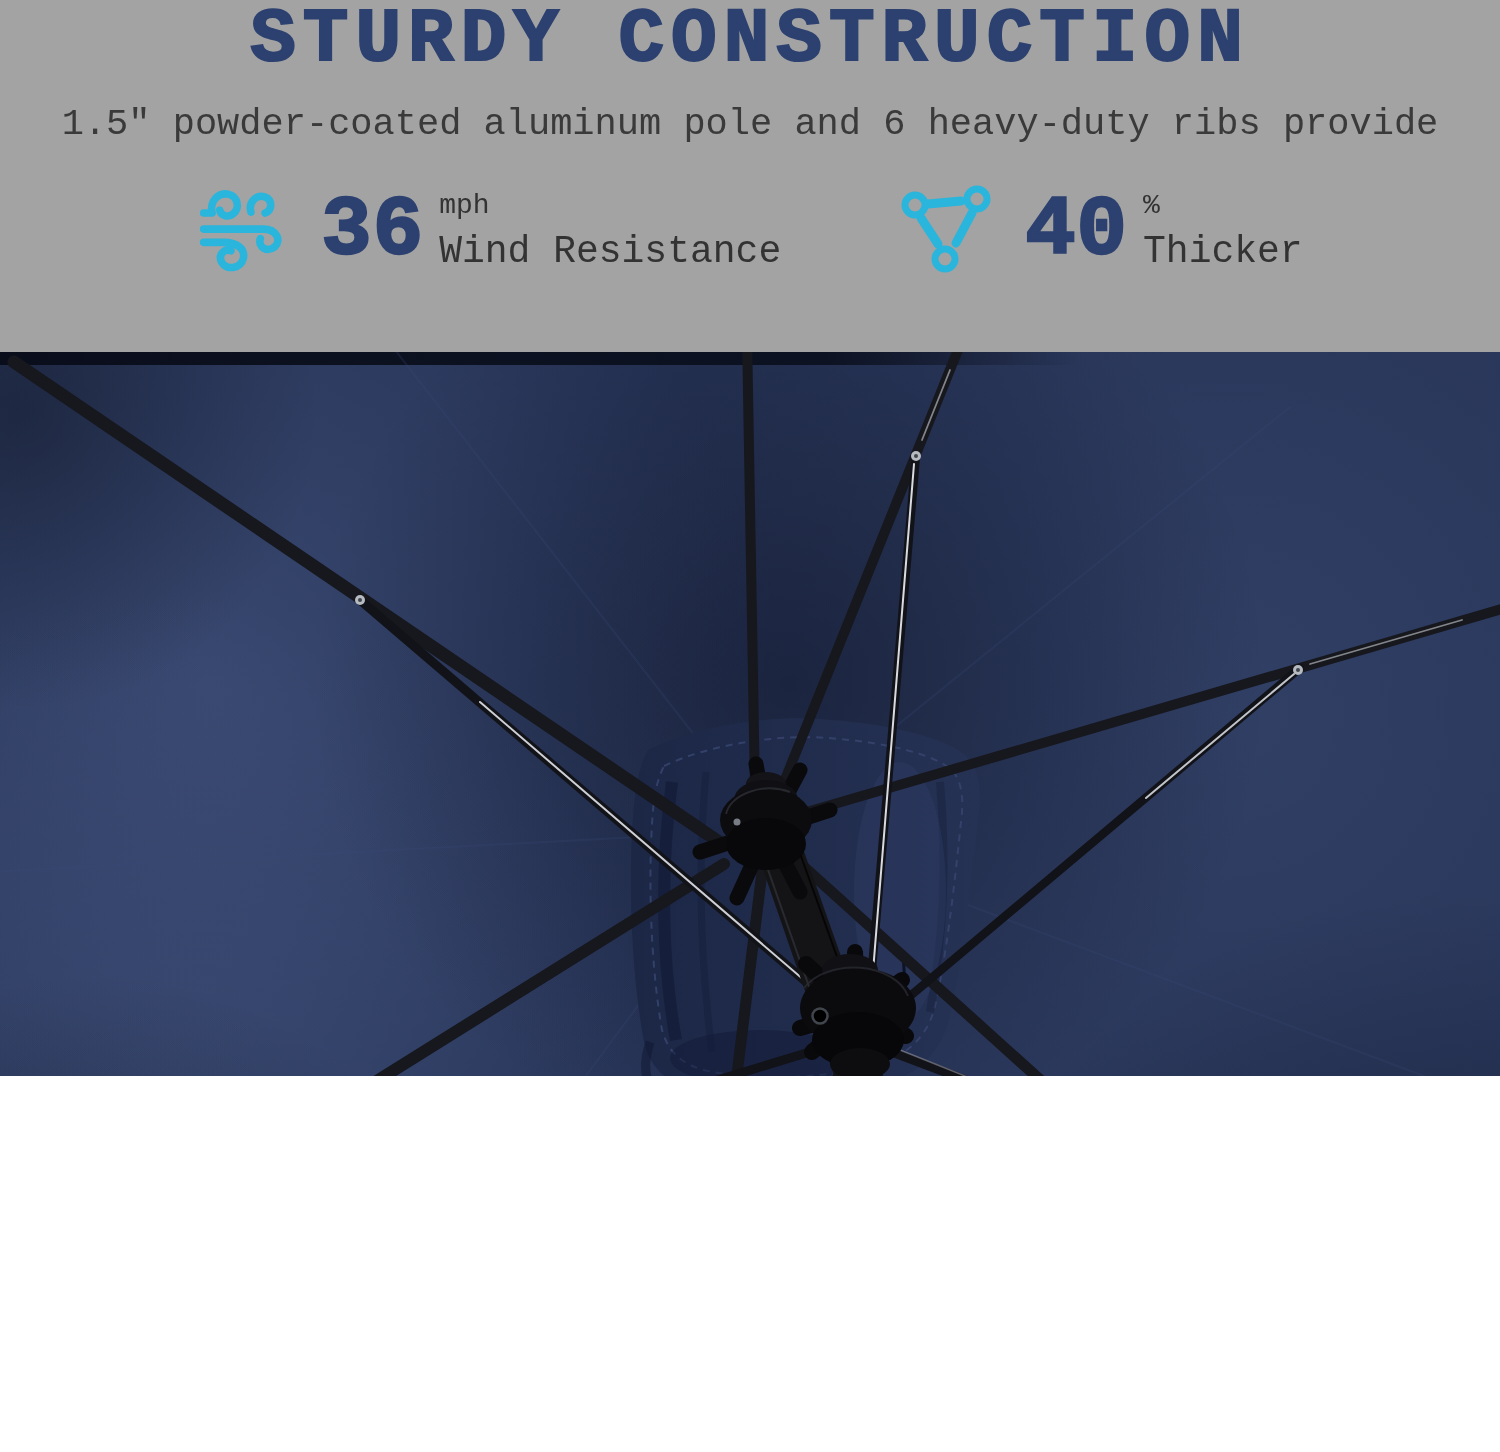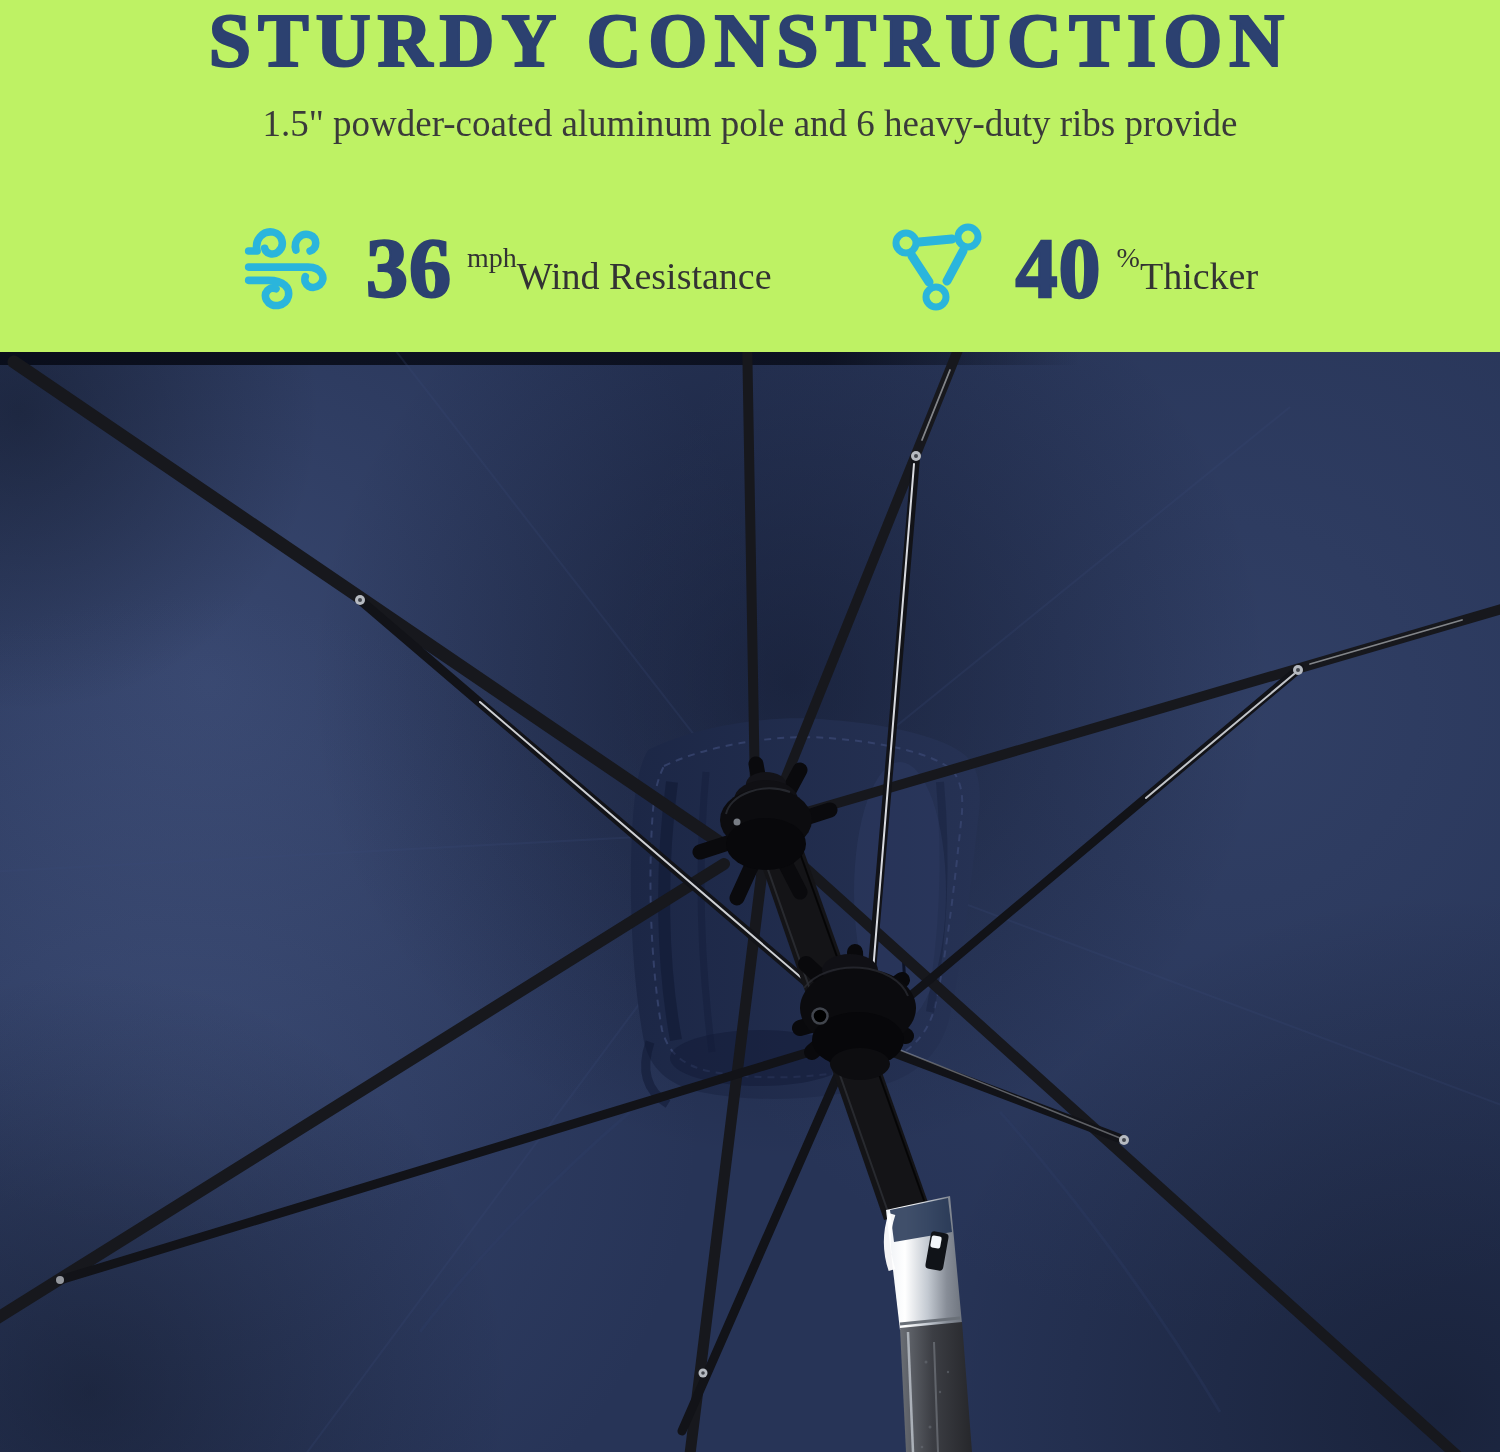--- a/index.html
+++ b/index.html
@@ -1,27 +1,27 @@
 <!DOCTYPE html>
 <html><head>
 <meta charset="utf-8">
 <style>
   html,body{margin:0;padding:0;background:#ffffff;}
-  .page{position:relative;width:1500px;height:1452px;overflow:hidden;background:#bef264;
-        font-family:Liberation Serif, serif;}
+  .page{position:relative;width:1500px;height:1076px;overflow:hidden;background:#a3a3a3;
+        font-family:Liberation Mono, monospace;}
   .header{position:absolute;top:0;left:0;width:1500px;height:352px;text-align:center;}
   .title{margin-top:2px;font-size:76px;font-weight:700;letter-spacing:7px;color:#2c4170;
          -webkit-text-stroke:2.2px #2c4170;line-height:1.0;}
   .subtitle{margin-top:20px;font-size:37px;color:#3a3a3a;line-height:1.42;font-weight:400;}
   .stats{margin-top:30px;display:flex;justify-content:center;align-items:center;gap:120px;}
-  .stat{display:flex;align-items:center;margin-top:38px;}
+  .stat{display:flex;align-items:center;}
   .stat-icon{width:104px;height:100px;flex:0 0 auto;margin-right:20px;}
   .stat-value{font-size:84px;font-weight:700;color:#2c4170;-webkit-text-stroke:2.4px #2c4170;
               line-height:0.95;letter-spacing:1px;}
-  .stat-meta{display:flex;flex-direction:row;align-items:flex-start;margin-left:15px;padding-top:2px;text-align:right;}
+  .stat-meta{display:flex;flex-direction:column;align-items:flex-start;margin-left:15px;padding-top:2px;text-align:right;}
   .stat-unit{font-size:28px;color:#333;font-weight:500;line-height:1;}
   .stat-label{font-size:38px;color:#333;font-weight:500;line-height:1;margin-top:13px;white-space:nowrap;}
   .photo{position:absolute;top:352px;left:0;width:1500px;height:1100px;}
 </style>
 </head>
 <body>
 
 <div class="page">
 
   <div class="header">

